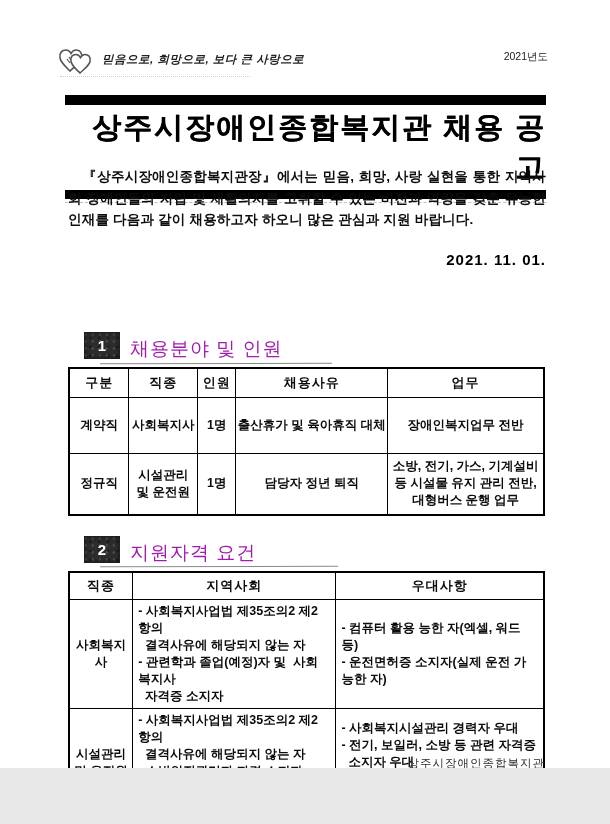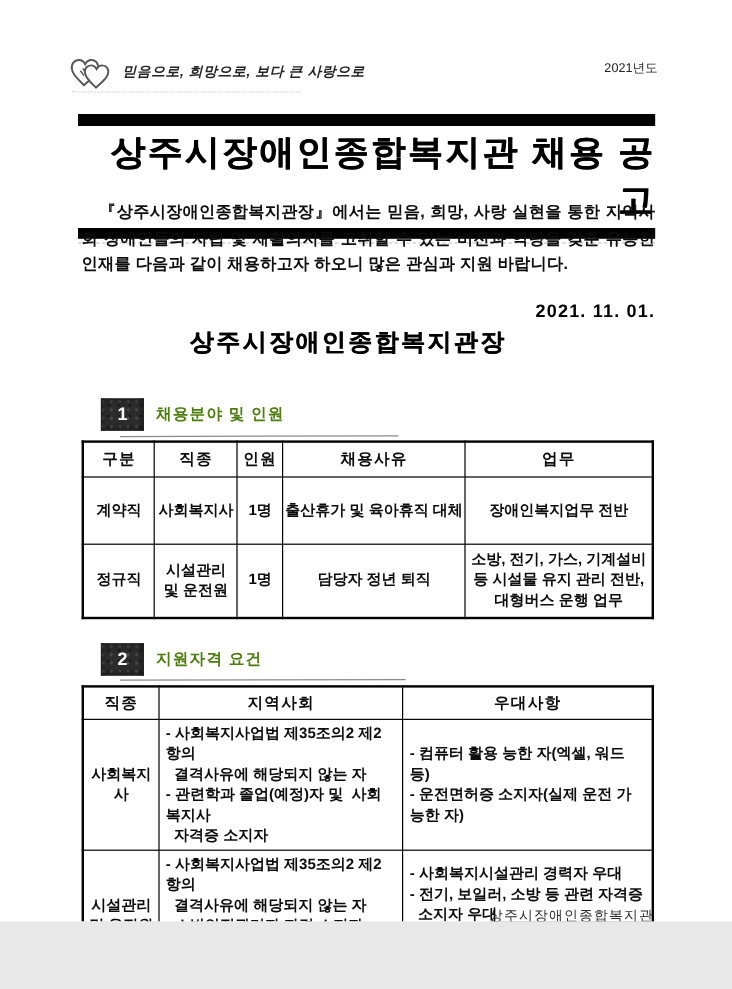--- a/index.html
+++ b/index.html
@@ -56,21 +56,21 @@
     background:#2c2c2c;
     background-image:radial-gradient(circle at 25% 35%, #4a4a4a 1px, transparent 1.5px),
                      radial-gradient(circle at 70% 65%, #1a1a1a 1px, transparent 1.5px);
     background-size:7px 7px, 9px 9px;
     color:#fff; font-size:15px; font-weight:800;
     display:flex; align-items:center; justify-content:center;
     box-shadow:inset 0 0 5px #111;
   }
   .sec-title {
     position:absolute; left:46px; top:4px; white-space:nowrap;
-    font-size:13px; font-weight:700; color:#4d7c0f; letter-spacing:1px;
+    font-size:19px; font-weight:400; color:#a21caf; letter-spacing:1px;
   }
   .underline1 { position:absolute; top:363px; left:100px; width:232px;
     border-top:1px solid #8a8a8a; transform:rotate(-0.15deg); }
   .underline2 { position:absolute; top:566px; left:100px; width:238px;
     border-top:1px solid #8a8a8a; transform:rotate(-0.1deg); }
   
   table { border-collapse:collapse; table-layout:fixed; position:absolute;
           left:68px; width:477px; }
   .t1 { top:367px; } .t2 { top:571px; }
   th, td {
@@ -114,21 +114,20 @@
   <div class="banner">
     <div class="bar-top"></div>
     <div class="banner-title">상주시장애인종합복지관 채용 공고</div>
     <div class="bar-bottom"></div>
     <div class="bar-ghost"></div>
   </div>
 
   <div class="intro">『상주시장애인종합복지관장』에서는 믿음, 희망, 사랑 실현을 통한 지역사회 장애인들의 자립 및 재활의지를 고취할 수 있는 비전과 역량을 갖춘 유능한 인재를 다음과 같이 채용하고자 하오니 많은 관심과 지원 바랍니다.</div>
 
   <div class="date-line">2021. 11. 01.</div>
-  <div class="signature">상주시장애인종합복지관장</div>
 
   <div class="section-head sec1">
     <span class="badge">1</span>
     <span class="sec-title">채용분야 및 인원</span>
   </div>
   <div class="underline1"></div>
 
   <table class="t1">
     <colgroup>
       <col style="width:12.6%">

